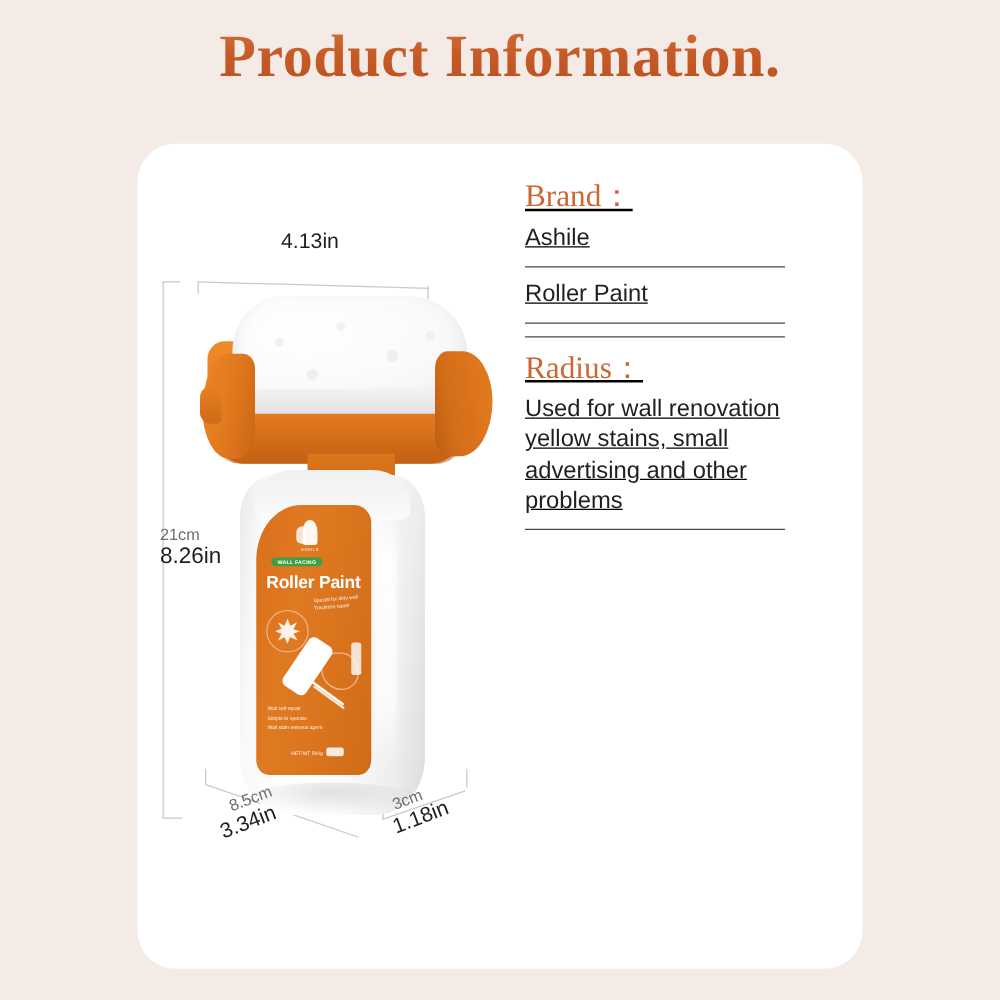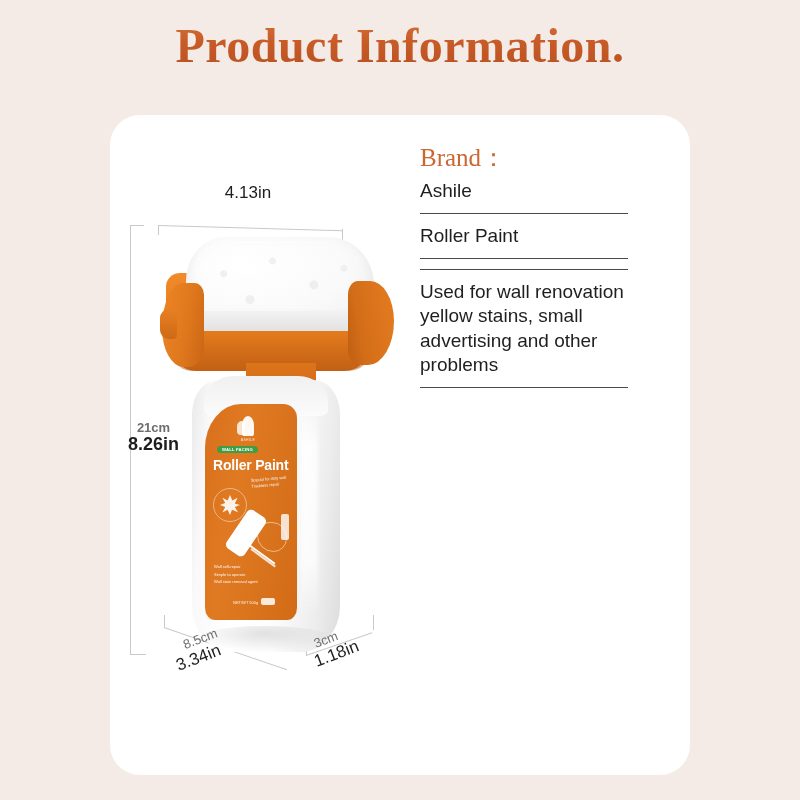--- a/index.html
+++ b/index.html
@@ -50,21 +50,21 @@
   .dim-big   { font-size:16px; color:#1E1E1E; }
   .dim-small { font-size:13px; color:#6E6E6E; }
 
   .dim-top {
     left:48px; top:68px;
     width:180px; text-align:center;
   }
   .dim-top .dim-big { display:block; font-size:17px; }
   .dim-top .dim-small { display:block; font-size:13px; margin-top:0px; }
 
-  .dim-left { left:18px; top:305px; text-align:center;font-weight:bold; }
+  .dim-left { left:18px; top:305px; text-align:left; }
   .dim-left .dim-small { display:block; font-size:13px; }
   .dim-left .dim-big { display:block; font-size:18px; margin-top:-1px; }
 
   .dim-bottom-a {
     left:58px; top:528px;
     transform:rotate(-21deg);
     transform-origin:left top;
     text-align:left;
   }
   .dim-bottom-a .dim-small { display:block; font-size:13px; margin-left:14px; }
@@ -292,20 +292,21 @@
     width:8px; height:26px;
     background:rgba(255,255,255,0.8);
     border-radius:2px;
   }
 
   
   .info {
     position:absolute;
     left:310px; top:28px;
     width:225px;
+    text-decoration:underline;
   }
   .info-row { padding:0; }
   .info-label {
     font-family:"Liberation Serif", serif;
     font-size:25px;
     font-weight:400;
     color:#CC6633;
     line-height:1.2;
     letter-spacing:0px;
   }
@@ -427,20 +428,21 @@
       <div class="divider"></div>
 
       <div class="info-row">
         <div class="info-value">Roller Paint</div>
       </div>
       <div class="divider"></div>
 
       <div class="divider"></div>
 
       <div class="info-row">
+        <div class="info-label">Radius：</div>
         <div class="info-value">Used for wall renovation yellow stains, small advertising and other problems</div>
       </div>
       <div class="divider"></div>
 
       <div class="info-row">
       </div>
 
     </div>
 
   </div>

